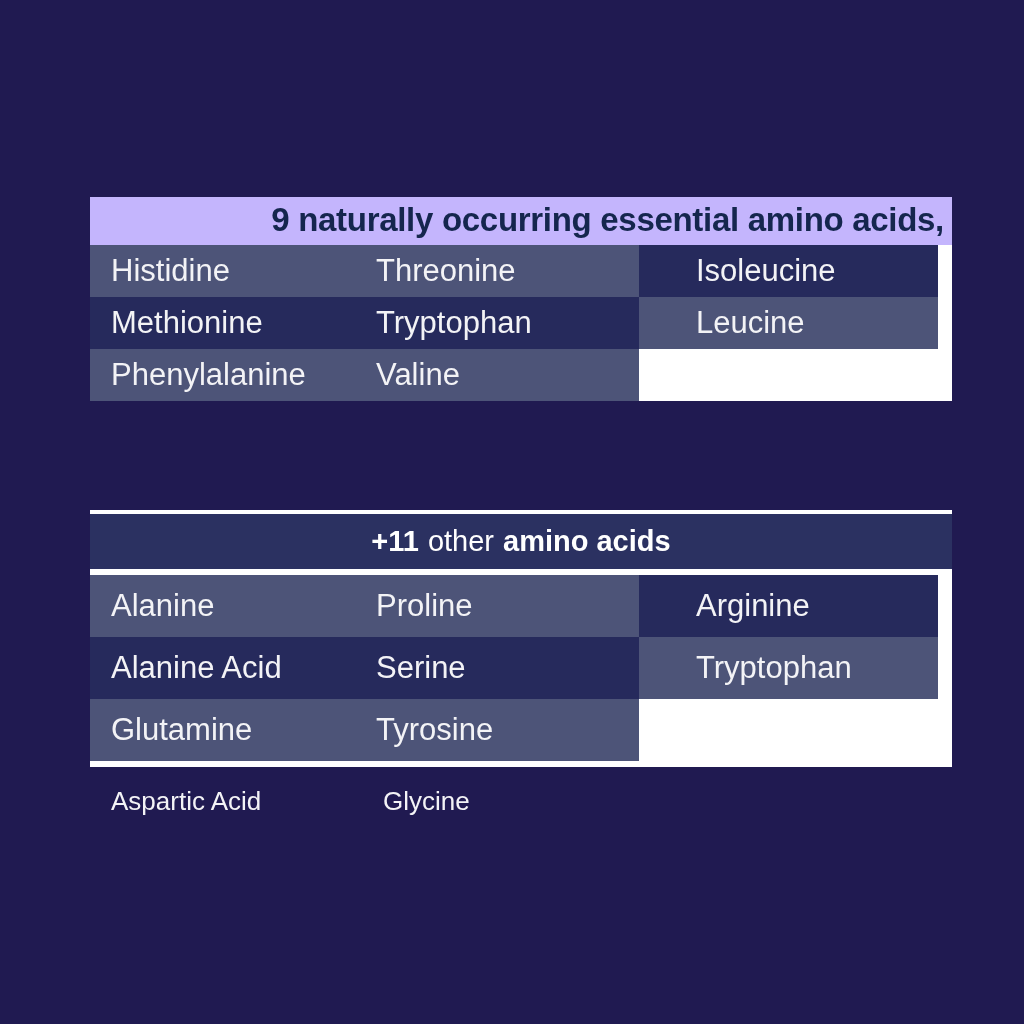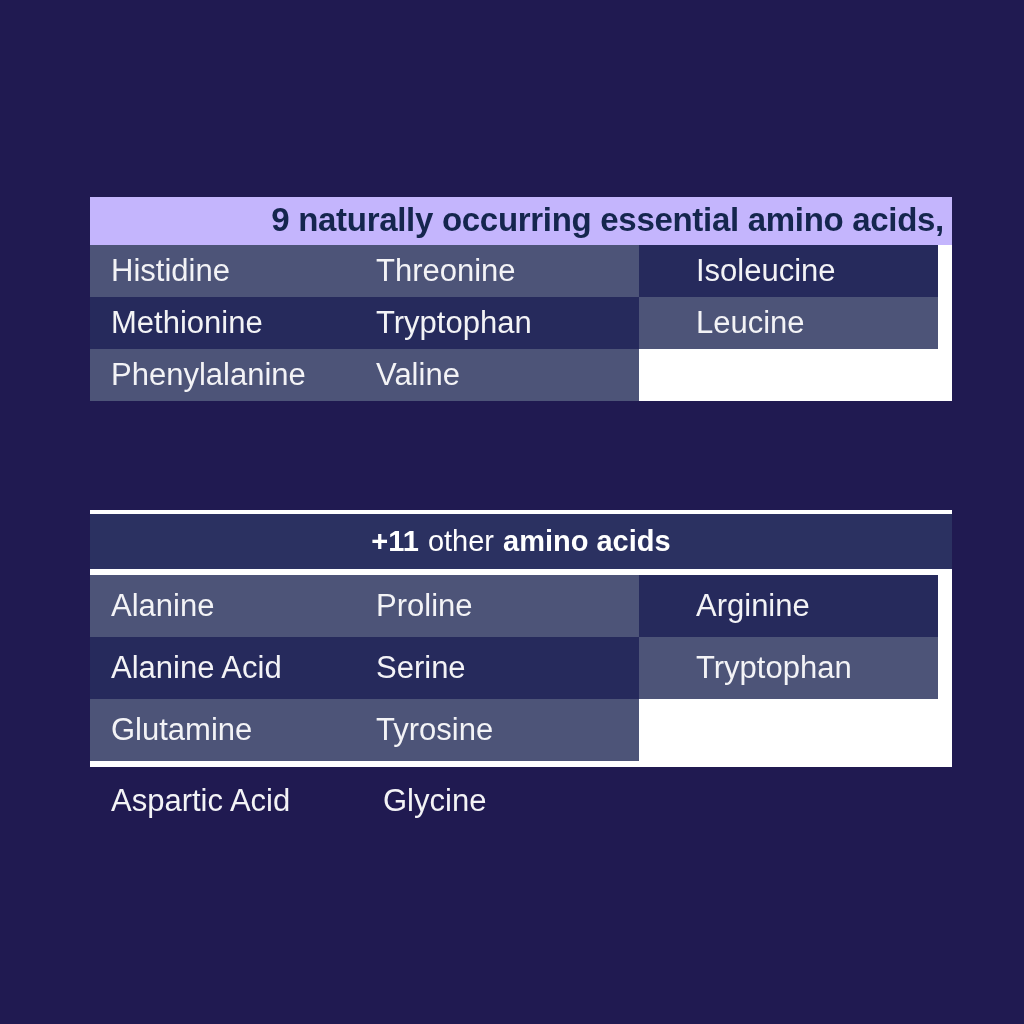--- a/index.html
+++ b/index.html
@@ -83,21 +83,21 @@
     grid-template-columns: 265px 284px 299px;
     gap: 7px;
     margin-top: 6px;
     background: transparent;
   }
   .t2-footer .fcell {
     display: flex;
     align-items: center;
     padding-left: 21px;
     box-sizing: border-box;
-    font-size: 31px;
+    font-size: 26px;
     color: #f3f3f6;
     height: 56px;
     white-space: nowrap;
   }
 </style>
 </head>
 <body>
 
 <div class="table1">
   <div class="t1-header">

